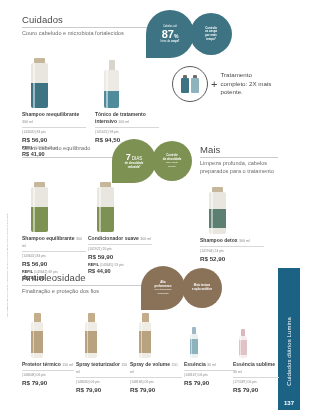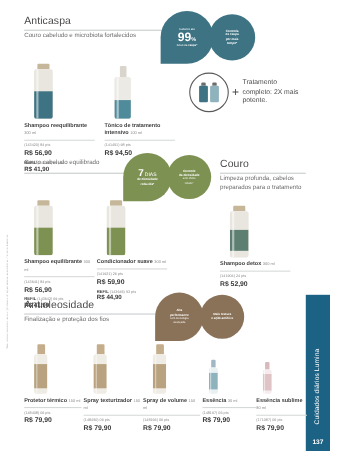--- a/index.html
+++ b/index.html
@@ -130,29 +130,29 @@
   <div class="legal-strip">
     <span>*Resultados obtidos com o uso do kit (shampoo + tônico) em teste de uso com 100 voluntárias por 4 semanas.</span>
   </div>
 
   <div class="side-tab">
     <div class="side-tab-label">Cuidados diários Lumina</div>
     <div class="side-tab-page">137</div>
   </div>
 
   <div class="section" style="left:22px;top:14px;width:150px;">
-    <h2 class="sec-title">Anticaspa</h2>
+    <h2 class="sec-title">Cuidados</h2>
     <p class="sec-sub">Couro cabeludo e microbiota fortalecidos</p>
   </div>
   <div class="rule" style="left:22px;top:27px;width:128px;"></div>
 
   <div class="badge-cluster">
     <div class="badge leaf" style="left:146px;top:10px;width:48px;height:48px;background:#3d7383;">
       <span class="badge-top">Cabelos até</span>
-      <span class="badge-big"><span>99</span><span class="unit">%</span></span>
+      <span class="badge-big"><span>87</span><span class="unit">%</span></span>
       <span class="badge-bot"><span>livres da </span><b>caspa*</b></span>
     </div>
     <div class="badge circ" style="left:190px;top:13px;width:42px;height:42px;background:#3d7383;">
       <span class="badge-strong">Controla</span>
       <span class="badge-strong">os caspa</span>
       <span class="badge-strong">por mais</span>
       <span class="badge-strong">tempo*</span>
     </div>
   </div>
 
@@ -254,21 +254,21 @@
     </div>
     <p class="p-name"><span>Condicionador suave</span> <span class="vol">300 ml</span></p>
     <div class="p-div"></div>
     <p class="p-code">(141921) 26 pts</p>
     <p class="p-price">R$ 59,90</p>
     <p class="p-refill"><b>REFIL</b> <span>(143645) 53 pts</span></p>
     <p class="p-refill-price">R$ 44,90</p>
   </div>
 
   <div class="section" style="left:200px;top:144px;width:95px;">
-    <h2 class="sec-title">Couro</h2>
+    <h2 class="sec-title">Mais</h2>
     <p class="sec-sub" style="max-width:90px;">Limpeza profunda, cabelos preparados para o tratamento</p>
   </div>
   <div class="rule" style="left:200px;top:157px;width:78px;"></div>
 
   <div class="product" style="left:200px;top:182px;">
     <div class="bottle-wrap" style="height:52px;">
       <div class="bottle">
         <div class="cap" style="width:11px;height:5px;background:#c7b79a;"></div>
         <div class="body" style="width:17px;height:42px;background:#e9e6df;">
           <div class="band" style="top:40%;height:45%;background:#5d7f72;"></div>

